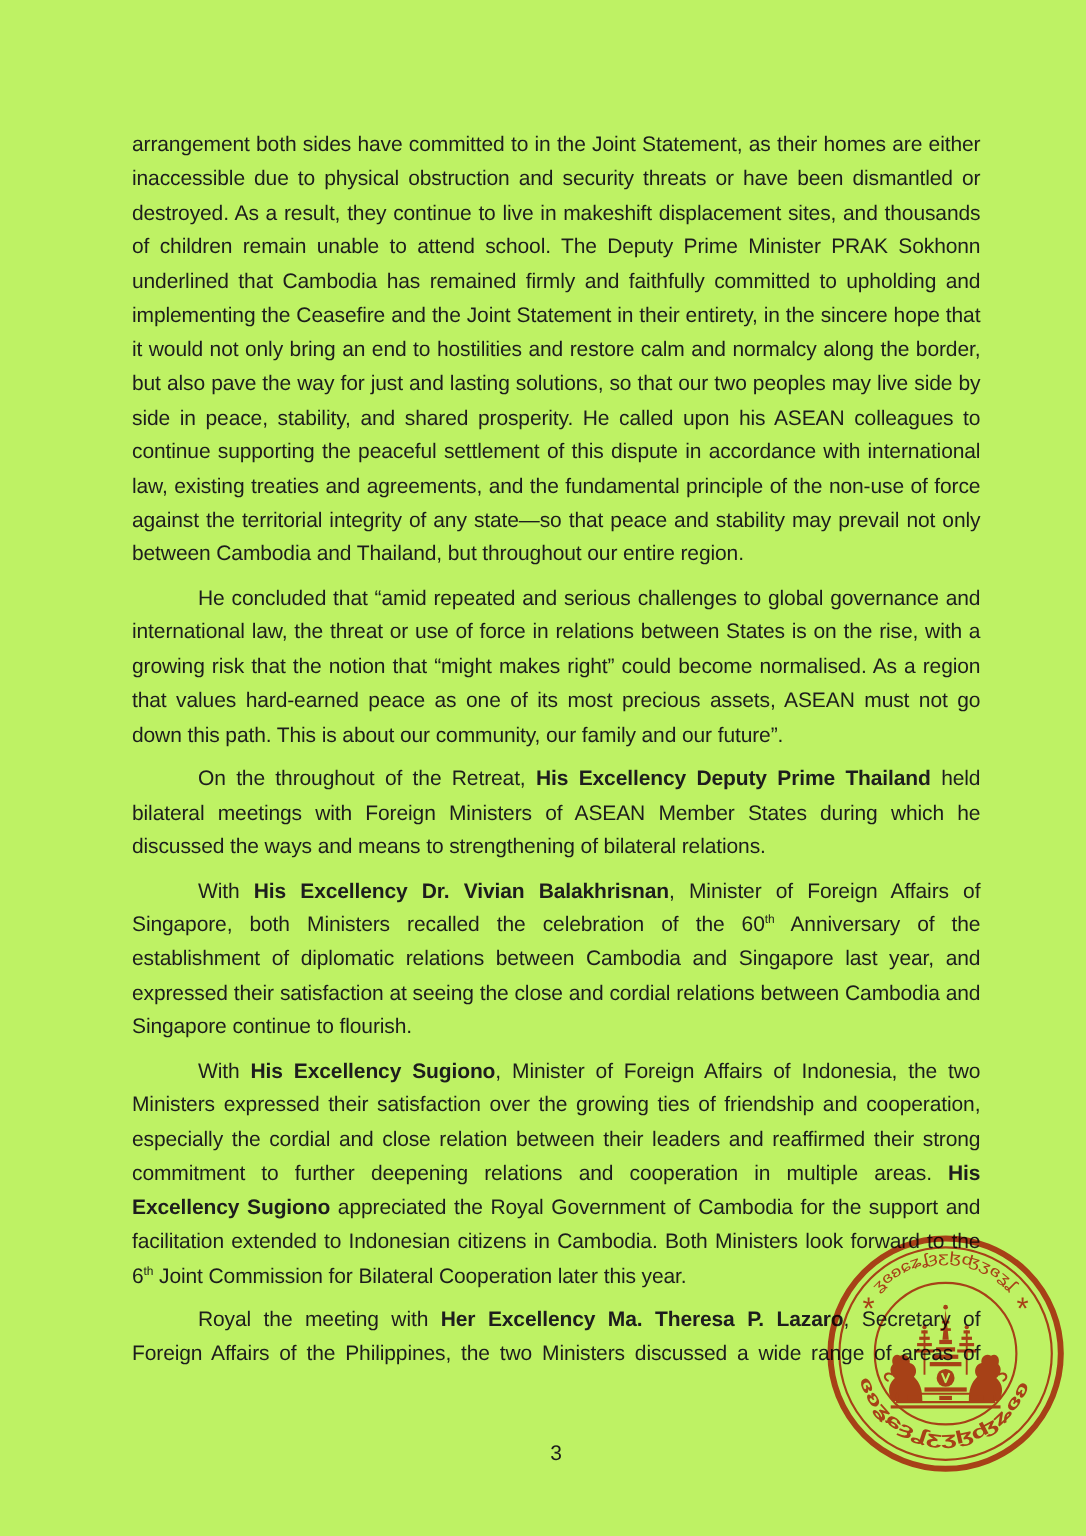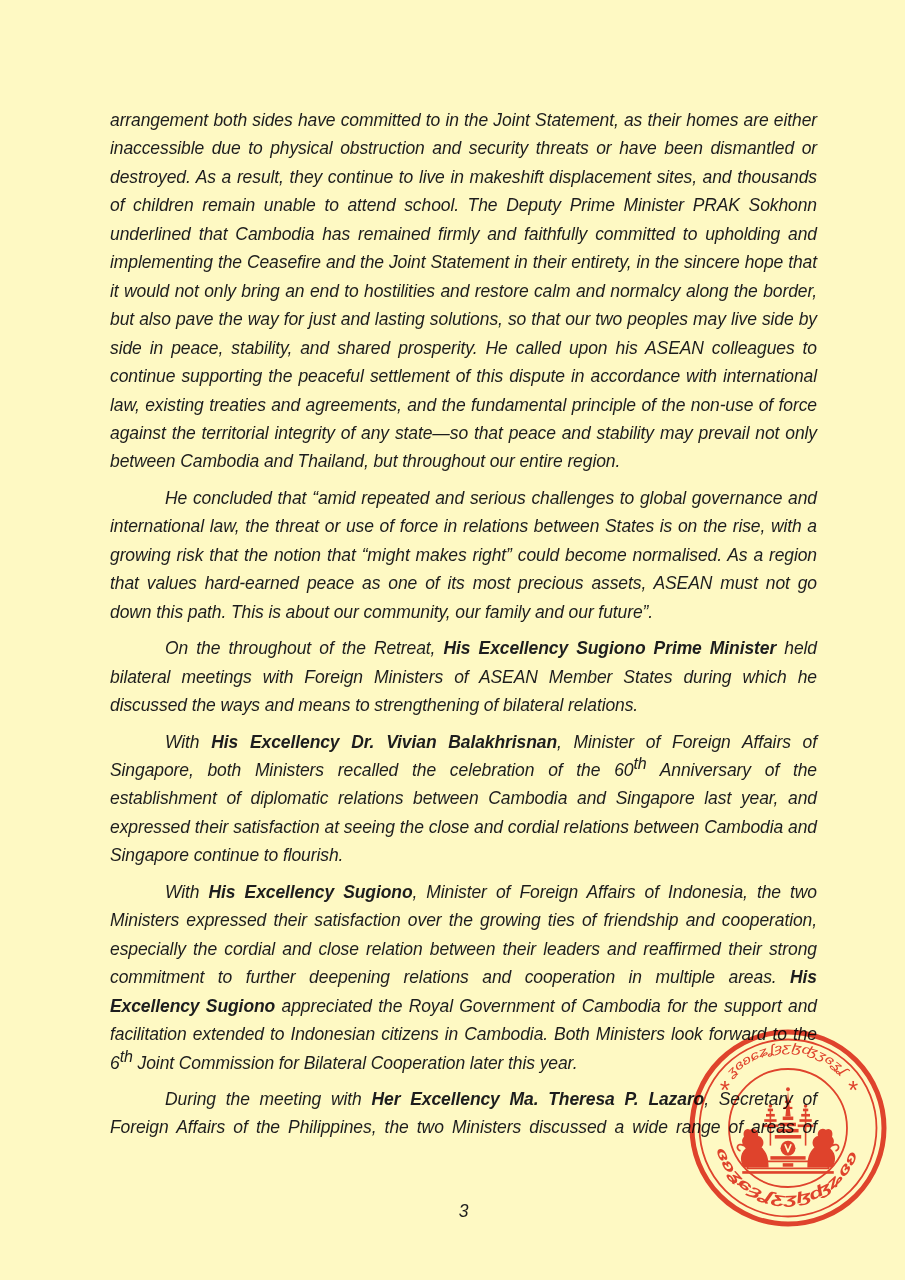--- a/index.html
+++ b/index.html
@@ -4,61 +4,61 @@
 <style>
   * { margin:0; padding:0; box-sizing:border-box; }
   html,body { width:905px; height:1280px; }
   body {
     background:#ffffff;
     position:relative;
     font-family:"Liberation Sans","DejaVu Sans",sans-serif;
     overflow:hidden;
   }
   .page {
-    position:absolute; inset:0; background:#fef9c3; overflow:hidden;font-style:italic;
+    position:absolute; inset:0; background:#bef264; overflow:hidden;
   }
   .body-text {
     position:absolute; left:110px; top:106px; width:707px;
     color:#1d1d1d;
   }
   .body-text p {
     font-size:17.5px;
     line-height:28.45px;
     text-align:justify;
     margin:0 0 8px 0;
     letter-spacing:-0.1px;
   }
   .body-text p.indent { text-indent:55px; }
   .body-text p.justify-last { text-align-last:justify; }
   .body-text .b { font-weight:bold; }
-  .body-text sup { font-size:16px; line-height:0; vertical-align:super; }
+  .body-text sup { font-size:10px; line-height:0; vertical-align:super; }
   .page-number {
     position:absolute; left:110px; top:1201px; width:707px;
     text-align:center; font-size:17.5px; color:#1d1d1d;
   }
   .stamp {
     position:absolute; left:687px; top:1029px; width:202px; height:198px;
     color:#de382c;
     opacity:0.94;
     mix-blend-mode:multiply;
   }
   .stamp text { fill:currentColor; }
 </style>
 </head>
 <body>
 
 <div class="page">
 
   <main class="body-text" id="paragraphs">
       <p><span>arrangement both sides have committed to in the Joint Statement, as their homes are either inaccessible due to physical obstruction and security threats or have been dismantled or destroyed. As a result, they continue to live in makeshift displacement sites, and thousands of children remain unable to attend school. The Deputy Prime Minister PRAK Sokhonn underlined that Cambodia has remained firmly and faithfully committed to upholding and implementing the Ceasefire and the Joint Statement in their entirety, in the sincere hope that it would not only bring an end to hostilities and restore calm and normalcy along the border, but also pave the way for just and lasting solutions, so that our two peoples may live side by side in peace, stability, and shared prosperity. He called upon his ASEAN colleagues to continue supporting the peaceful settlement of this dispute in accordance with international law, existing treaties and agreements, and the fundamental principle of the non-use of force against the territorial integrity of any state—so that peace and stability may prevail not only between Cambodia and Thailand, but throughout our entire region.</span></p>
       <p class="indent"><span>He concluded that “amid repeated and serious challenges to global governance and international law, the threat or use of force in relations between States is on the rise, with a growing risk that the notion that “might makes right” could become normalised. As a region that values hard-earned peace as one of its most precious assets, ASEAN must not go down this path. This is about our community, our family and our future”.</span></p>
-      <p class="indent"><span>On the throughout of the Retreat, </span><span class="b">His Excellency Sugiono Prime Minister</span><span> held bilateral meetings with Foreign Ministers of ASEAN Member States during which he discussed the ways and means to strengthening of bilateral relations.</span></p>
+      <p class="indent"><span>On the throughout of the Retreat, </span><span class="b">His Excellency Deputy Prime Thailand</span><span> held bilateral meetings with Foreign Ministers of ASEAN Member States during which he discussed the ways and means to strengthening of bilateral relations.</span></p>
       <p class="indent"><span>With </span><span class="b">His Excellency Dr. Vivian Balakhrisnan</span><span>, Minister of Foreign Affairs of Singapore, both Ministers recalled the celebration of the 60</span><sup>th</sup><span> Anniversary of the establishment of diplomatic relations between Cambodia and Singapore last year, and expressed their satisfaction at seeing the close and cordial relations between Cambodia and Singapore continue to flourish.</span></p>
       <p class="indent"><span>With </span><span class="b">His Excellency Sugiono</span><span>, Minister of Foreign Affairs of Indonesia, the two Ministers expressed their satisfaction over the growing ties of friendship and cooperation, especially the cordial and close relation between their leaders and reaffirmed their strong commitment to further deepening relations and cooperation in multiple areas. </span><span class="b">His Excellency Sugiono</span><span> appreciated the Royal Government of Cambodia for the support and facilitation extended to Indonesian citizens in Cambodia. Both Ministers look forward to the 6</span><sup>th</sup><span> Joint Commission for Bilateral Cooperation later this year.</span></p>
-      <p class="indent justify-last"><span>During the meeting with </span><span class="b">Her Excellency Ma. Theresa P. Lazaro</span><span>, Secretary of Foreign Affairs of the Philippines, the two Ministers discussed a wide range of areas of</span></p>
+      <p class="indent justify-last"><span>Royal the meeting with </span><span class="b">Her Excellency Ma. Theresa P. Lazaro</span><span>, Secretary of Foreign Affairs of the Philippines, the two Ministers discussed a wide range of areas of</span></p>
     </main>
 
   <svg class="stamp" viewBox="0 0 202 198" aria-hidden="true" style="color: rgb(222, 56, 44);">
     <defs>
       <path id="arcTop" d="M 45,48.5 A 74,74 0 0 1 157,48.5" fill="none"></path>
       <path id="arcBottom" d="M 29.2,120.6 A 74,74 0 0 0 171.8,120.6" fill="none"></path>
       <g id="lionR">
         <path d="M22,45 C22,34 24,28 30,22 C26,18 28,10 34,9 C33,3 38,-1 43,2 C48,-1 52,4 50,10 C54,14 52,20 48,23 C56,30 54,40 50,45 Z" fill="currentColor"></path>
         <path d="M50,20 C58,16 60,24 54,26" stroke="currentColor" stroke-width="2" fill="none"></path>
       </g>

